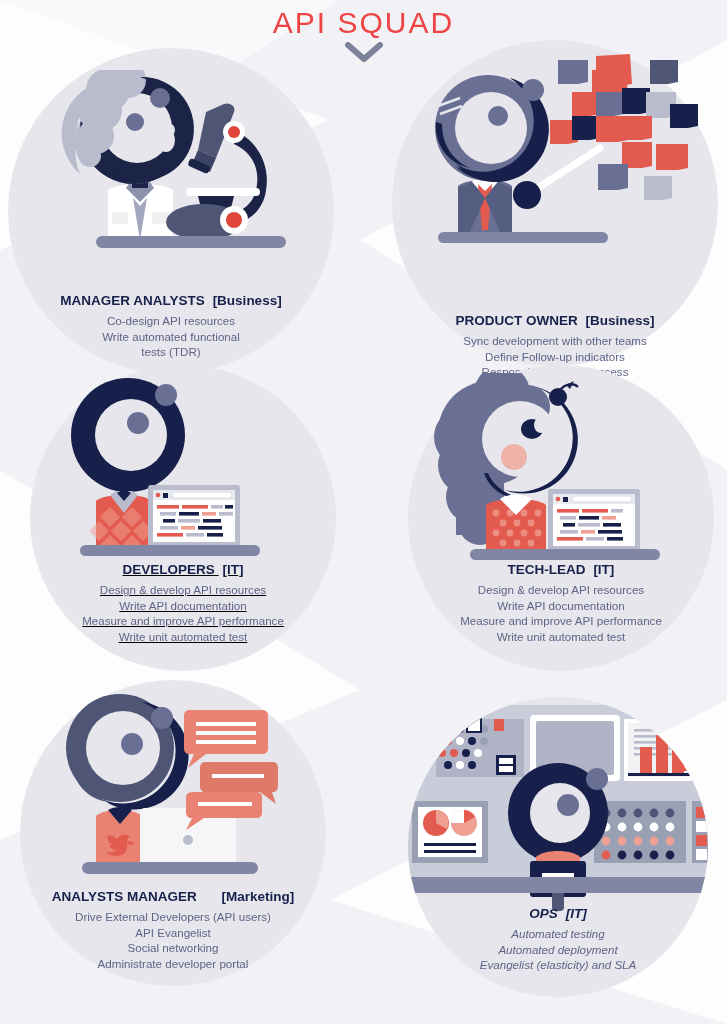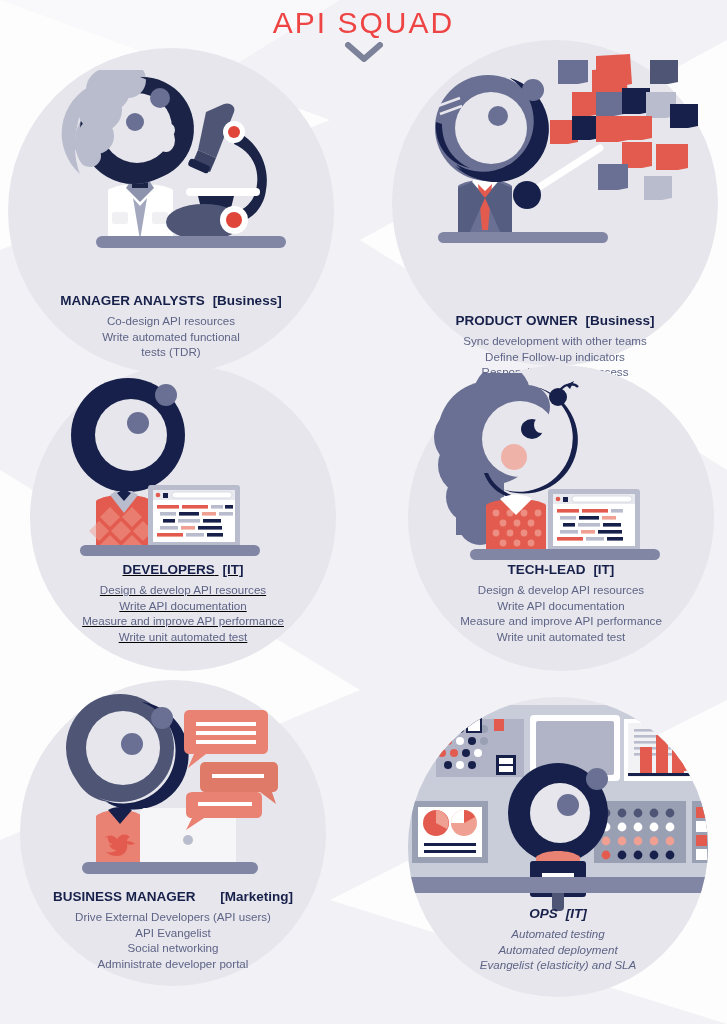--- a/index.html
+++ b/index.html
@@ -404,21 +404,21 @@
       </g>
       <g>
         <path d="M156,106 L218,106 C222,106 224,108 224,112 L224,126 C224,130 222,132 218,132
                  L166,132 L148,144 L154,132 C150,132 148,130 148,126 L148,112 C148,108 150,106 156,106 Z" fill="#ea8273"></path>
         <rect x="160" y="116" width="54" height="4" fill="#ffffff" stroke-dasharray="4 3"></rect>
       </g>
     </svg>
 
     <div class="txt" style="left:-10px;top:208px;width:326px;">
       <div class="role-title">
-        <span>BUSINESS MANAGER</span>
+        <span>ANALYSTS MANAGER</span>
         <span class="role-dept" style="margin-left: 21px;">[Marketing]</span>
       </div>
       <div class="role-lines">
         <div class="role-line">Drive External Developers (API users)</div>
         <div class="role-line">API Evangelist</div>
         <div class="role-line">Social networking</div>
         <div class="role-line">Administrate developer portal</div>
       </div>
     </div>
   </div>

